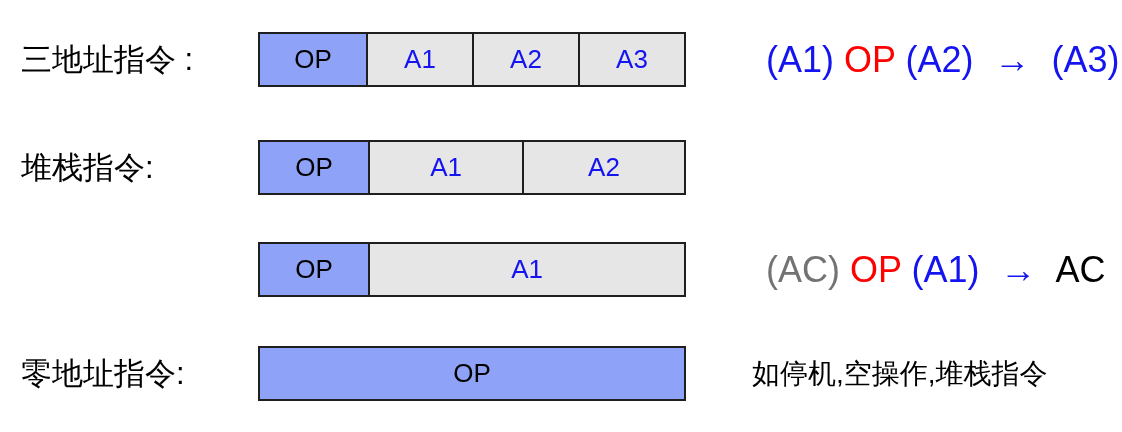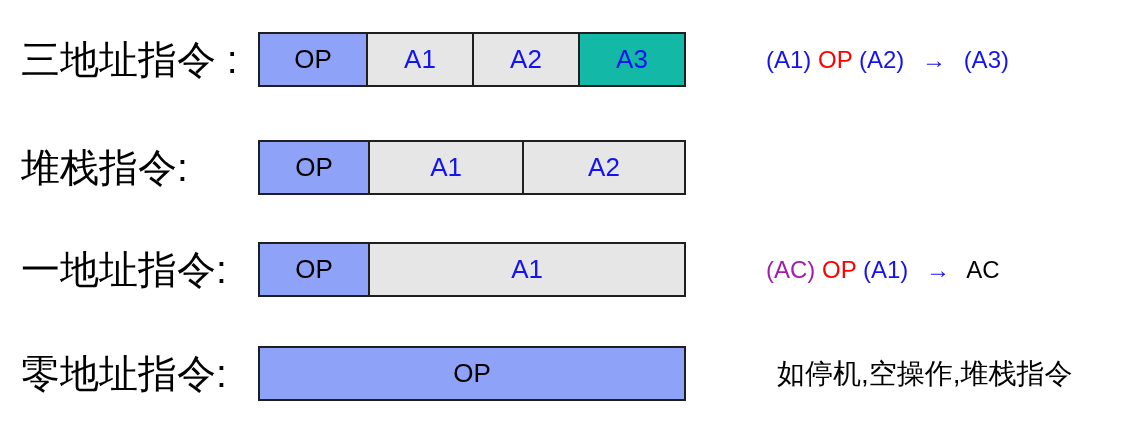--- a/index.html
+++ b/index.html
@@ -25,21 +25,21 @@
   .row2 { top: 140px; }
   .row3 { top: 242px; }
   .row4 { top: 346px; padding-left: 36px; }
 
   .row-label {
     position: absolute;
     left: 21px;
     top: 0;
     height: 55px;
     line-height: 55px;
-    font-size: 39px;
+    font-size: 31px;
     color: #000000;
     white-space: pre;
   }
 
   .boxes {
     position: absolute;
     left: 258px;
     top: 0;
     width: 428px;
     height: 55px;
@@ -65,77 +65,76 @@
   .r3-op { width: 25.5%; }
   .r3-a1 { width: 74.5%; }
   .r4-op { width: 100%; }
 
   .formula {
     position: absolute;
     left: 766px;
     top: 0;
     height: 55px;
     line-height: 55px;
-    font-size: 24px;
+    font-size: 36px;
     white-space: nowrap;
   }
   .formula .arrow {
     display: inline-block;
     margin: 0 11px;
   }
   .note {
     position: absolute;
-    left: 777px;
+    left: 752px;
     top: 0;
     height: 55px;
     line-height: 55px;
     font-size: 28px;
     color: #000000;
     white-space: nowrap;
   }
 </style>
 </head>
 <body>
 
 <div class="canvas">
 
   <div class="row row1">
     <div class="row-label" style="color: rgb(0, 0, 0);">三地址指令 :</div>
     <div class="boxes">
       <div class="cell r1-c" style="color: rgb(0, 0, 0); background-color: rgb(142, 163, 247);">OP</div>
       <div class="cell r1-c" style="color: rgb(20, 20, 240); background-color: rgb(230, 230, 230);">A1</div>
       <div class="cell r1-c" style="color: rgb(20, 20, 240); background-color: rgb(230, 230, 230);">A2</div>
-      <div class="cell r1-c" style="color: rgb(20, 20, 240); background-color: #14b8a6;">A3</div>
+      <div class="cell r1-c" style="color: rgb(20, 20, 240); background-color: #e5e5e5;">A3</div>
     </div>
     <div class="formula">
       <span style="color: rgb(20, 20, 240);">(A1)</span>
       <span style="color: rgb(255, 0, 0);">OP</span>
       <span style="color: rgb(20, 20, 240);">(A2)</span>
       <span class="arrow" style="color: rgb(20, 20, 240);">→</span>
       <span style="color: rgb(20, 20, 240);">(A3)</span>
     </div>
   </div>
 
   <div class="row row2">
     <div class="row-label" style="color: rgb(0, 0, 0);">堆栈指令:</div>
     <div class="boxes">
       <div class="cell r2-op" style="color: rgb(0, 0, 0); background-color: rgb(142, 163, 247);">OP</div>
       <div class="cell r2-a1" style="color: rgb(20, 20, 240); background-color: rgb(230, 230, 230);">A1</div>
       <div class="cell r2-a2" style="color: rgb(20, 20, 240); background-color: rgb(230, 230, 230);">A2</div>
     </div>
   </div>
 
   <div class="row row3">
-    <div class="row-label" style="color: rgb(0, 0, 0);">一地址指令:</div>
     <div class="boxes">
       <div class="cell r3-op" style="color: rgb(0, 0, 0); background-color: rgb(142, 163, 247);">OP</div>
       <div class="cell r3-a1" style="color: rgb(20, 20, 240); background-color: rgb(230, 230, 230);">A1</div>
     </div>
     <div class="formula">
-      <span style="color: #a21caf;">(AC)</span>
+      <span style="color: #737373;">(AC)</span>
       <span style="color: rgb(255, 0, 0);">OP</span>
       <span style="color: rgb(20, 20, 240);">(A1)</span>
       <span class="arrow" style="color: rgb(20, 20, 240);">→</span>
       <span style="color: #000000;">AC</span>
     </div>
   </div>
 
   <div class="row row4">
     <div class="row-label" style="color: rgb(0, 0, 0);">零地址指令:</div>
     <div class="boxes">

